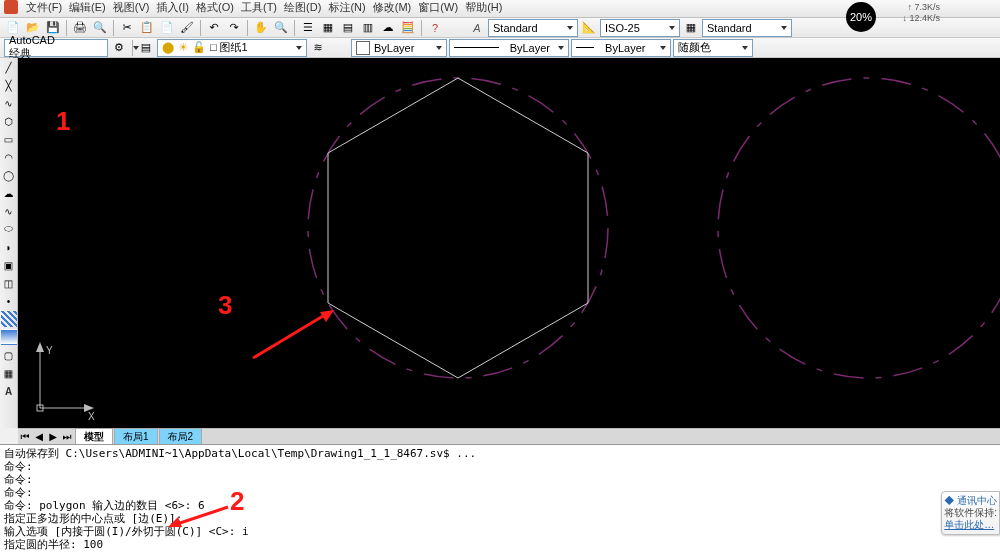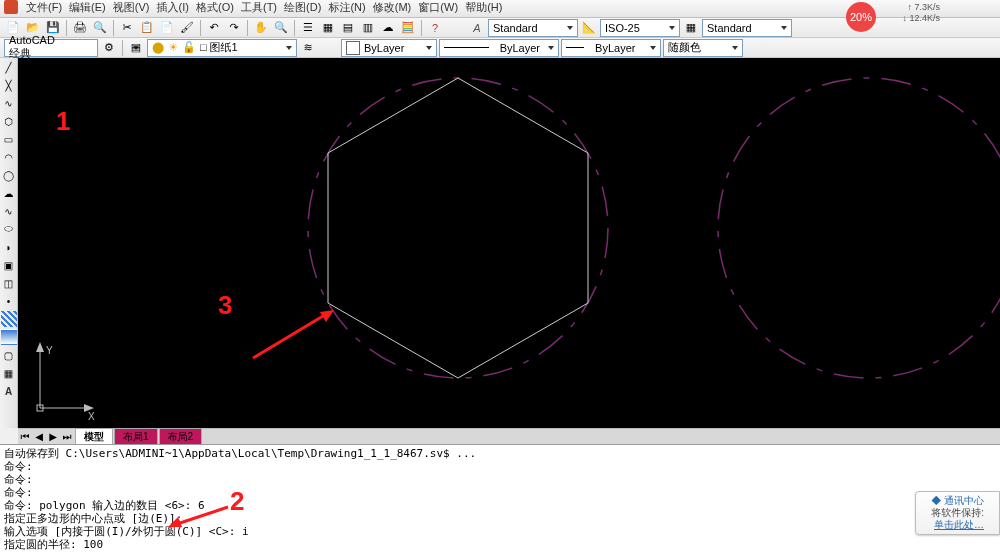--- a/index.html
+++ b/index.html
@@ -12,27 +12,27 @@
 .sep { width: 1px; height: 16px; background: #b0b0b0; margin: 0 2px; }
 .dropdown { height: 18px; border: 1px solid #7a9ebd; background: #fff; font-size: 11px; display: flex; align-items: center; padding: 0 4px; gap: 4px; cursor: pointer; }
 .dropdown .caret { width: 0; height: 0; border-left: 3px solid transparent; border-right: 3px solid transparent; border-top: 4px solid #333; }
 .color-swatch { width: 14px; height: 14px; border: 1px solid #666; display: inline-block; }
 .line-preview { width: 60px; height: 1px; border-top: 1px solid #000; }
 .left-toolbar { position: absolute; left: 0; top: 58px; width: 18px; height: 370px; background: linear-gradient(90deg,#f2f2f2,#e2e2e2); border-right: 1px solid #c0c0c0; display: flex; flex-direction: column; align-items: center; }
 .left-toolbar .tool-btn { width: 16px; height: 16px; margin: 1px 0; font-size: 10px; }
 .canvas-area { position: absolute; left: 18px; top: 58px; right: 0; height: 370px; background: #000; overflow: hidden; }
 .tabs-row { position: absolute; left: 18px; top: 428px; right: 0; height: 16px; background: #d8d8d8; border-top: 1px solid #bbb; display: flex; align-items: center; font-size: 10px; }
 .tabs-row .navbtn { width: 14px; height: 14px; display: inline-flex; align-items: center; justify-content: center; cursor: pointer; }
-.tabs-row .tab { padding: 1px 8px; background: #be185d; border: 1px solid #aaa; border-bottom: none; cursor: pointer; margin-left: 1px; }
+.tabs-row .tab { padding: 1px 8px; background: #7dd3fc; border: 1px solid #aaa; border-bottom: none; cursor: pointer; margin-left: 1px; }
 .tabs-row .tab.active { background: #fff; font-weight: bold; }
 .command-area { position: absolute; left: 0; top: 444px; right: 0; bottom: 0; background: #fff; border-top: 1px solid #999; font-family: monospace, SimSun; font-size: 11px; line-height: 13px; padding: 2px 4px; overflow: hidden; }
 .green-badge { position: absolute; right: 120px; top: 2px; width: 36px; height: 34px; }
-.green-badge .circle { width: 30px; height: 30px; border-radius: 50%; background: #ef4444; color: #fff; display:flex; align-items:center; justify-content:center; font-size:11px; margin-left:2px;}
+.green-badge .circle { width: 30px; height: 30px; border-radius: 50%; background: #000000; color: #fff; display:flex; align-items:center; justify-content:center; font-size:11px; margin-left:2px;}
 .stat-text { position: absolute; right: 60px; top: 2px; font-size: 9px; color: #555; text-align: right; line-height: 11px;}
-.help-bubble { position: absolute; right: 0; bottom: 18px; border: 1px solid #bbb; background: linear-gradient(#fefefe,#f1f1f1); border-radius: 4px 0 0 4px; padding: 3px 15px; font-size: 10px; line-height: 12px; color:#444; box-shadow: 0 1px 2px rgba(0,0,0,.2); text-align: right;}
+.help-bubble { position: absolute; right: 0; bottom: 18px; border: 1px solid #bbb; background: linear-gradient(#fefefe,#f1f1f1); border-radius: 4px 0 0 4px; padding: 3px 2px; font-size: 10px; line-height: 12px; color:#444; box-shadow: 0 1px 2px rgba(0,0,0,.2);}
 .help-bubble .line1 { color:#2a6bb0;}
 .annotation { position:absolute; color:#ff1a1a; font-family: "Segoe Script", cursive, sans-serif; font-weight: bold; font-size: 26px; }
 svg.ucs { position:absolute; left: 8px; bottom: 6px; }
 </style>
 </head>
 <body>
 
 <div class="menu-bar">
   <div class="logo"></div>
   <span class="item">文件(F)</span>&nbsp;
@@ -90,21 +90,21 @@
     </div>
   <span class="tool-btn">▦</span>
   <div class="dropdown" style="width:90px;">
       <span>Standard</span>
       <span style="flex:1"></span>
       <span class="caret"></span>
     </div>
 </div>
 
 <div class="toolbar-row">
-  <div class="dropdown" style="width:94px;gap:39px;">
+  <div class="dropdown" style="width:104px;gap:39px;">
       <span>AutoCAD 经典</span>
       <span style="flex:1"></span>
       <span class="caret"></span>
     </div>
   <span class="tool-btn">⚙</span>
   <span class="sep"></span>
   <span class="tool-btn">▤</span>
   <div class="dropdown" style="width:150px;">
     <span style="color:#d8a400;">⬤</span>
     <span style="color:#e3a21a;">☀</span>

